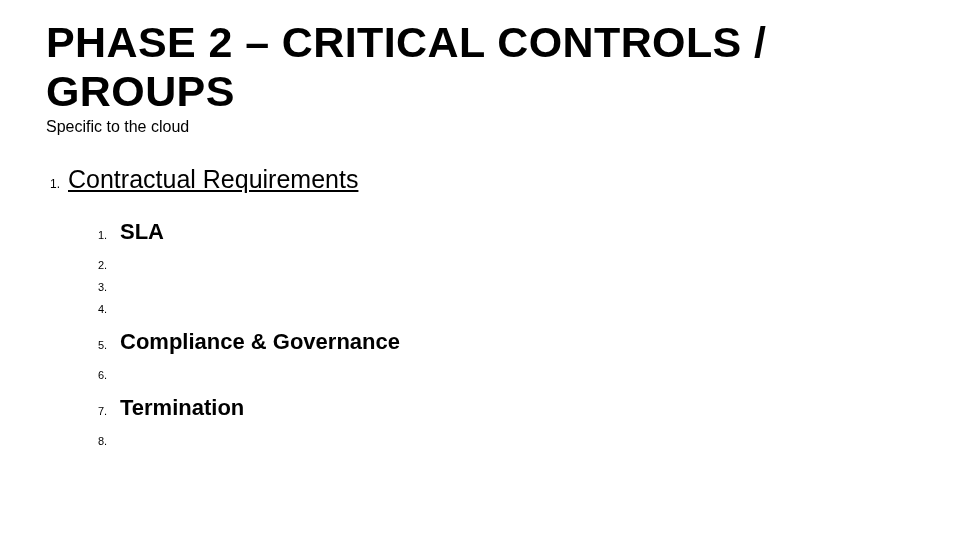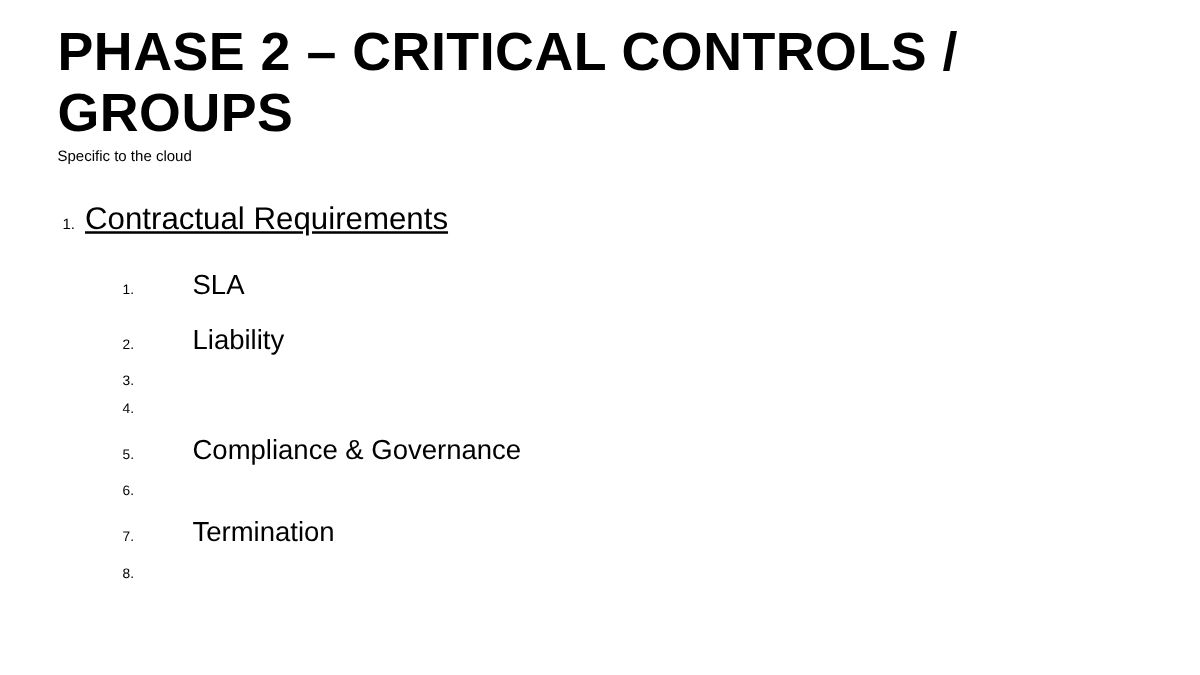--- a/index.html
+++ b/index.html
@@ -17,21 +17,21 @@
     position: relative;
     padding: 18px 46px 0 46px;
   }
   .title {
     font-size: 43px;
     font-weight: 800;
     letter-spacing: 0.4px;
     font-family: Arial, "Helvetica Neue", sans-serif;
   }
   .subtitle {
-    font-size: 12px;
+    font-size: 16px;
     font-weight: 400;
     margin-top: 2px;
     font-family: Arial, "Helvetica Neue", sans-serif;
   }
   .content {
     margin-top: 28px;
     padding-left: 4px;
   }
   .level1 {
     display: flex;
@@ -56,22 +56,21 @@
     display: flex;
     align-items: baseline;
     line-height: 2.0;
   }
   .level2 .num {
     font-size: 11px;
     min-width: 22px;
   }
   .level2 .text {
     font-size: 22px;
-    font-weight: 400;
-    margin-left: 34px;
+    font-weight: 700;
   }
 </style>
 </head>
 <body>
 
 <div class="slide">
 
   <div class="title">PHASE 2 – CRITICAL CONTROLS / GROUPS</div>
   <div class="subtitle">Specific to the cloud</div>
 
@@ -84,21 +83,20 @@
 
     <div class="level2-wrap">
 
       <div class="level2">
         <span class="num">1.</span>
         <span class="text">SLA</span>
       </div>
 
       <div class="level2">
         <span class="num">2.</span>
-        <span class="text">Liability</span>
       </div>
 
       <div class="level2">
         <span class="num">3.</span>
       </div>
 
       <div class="level2">
         <span class="num">4.</span>
       </div>
 

